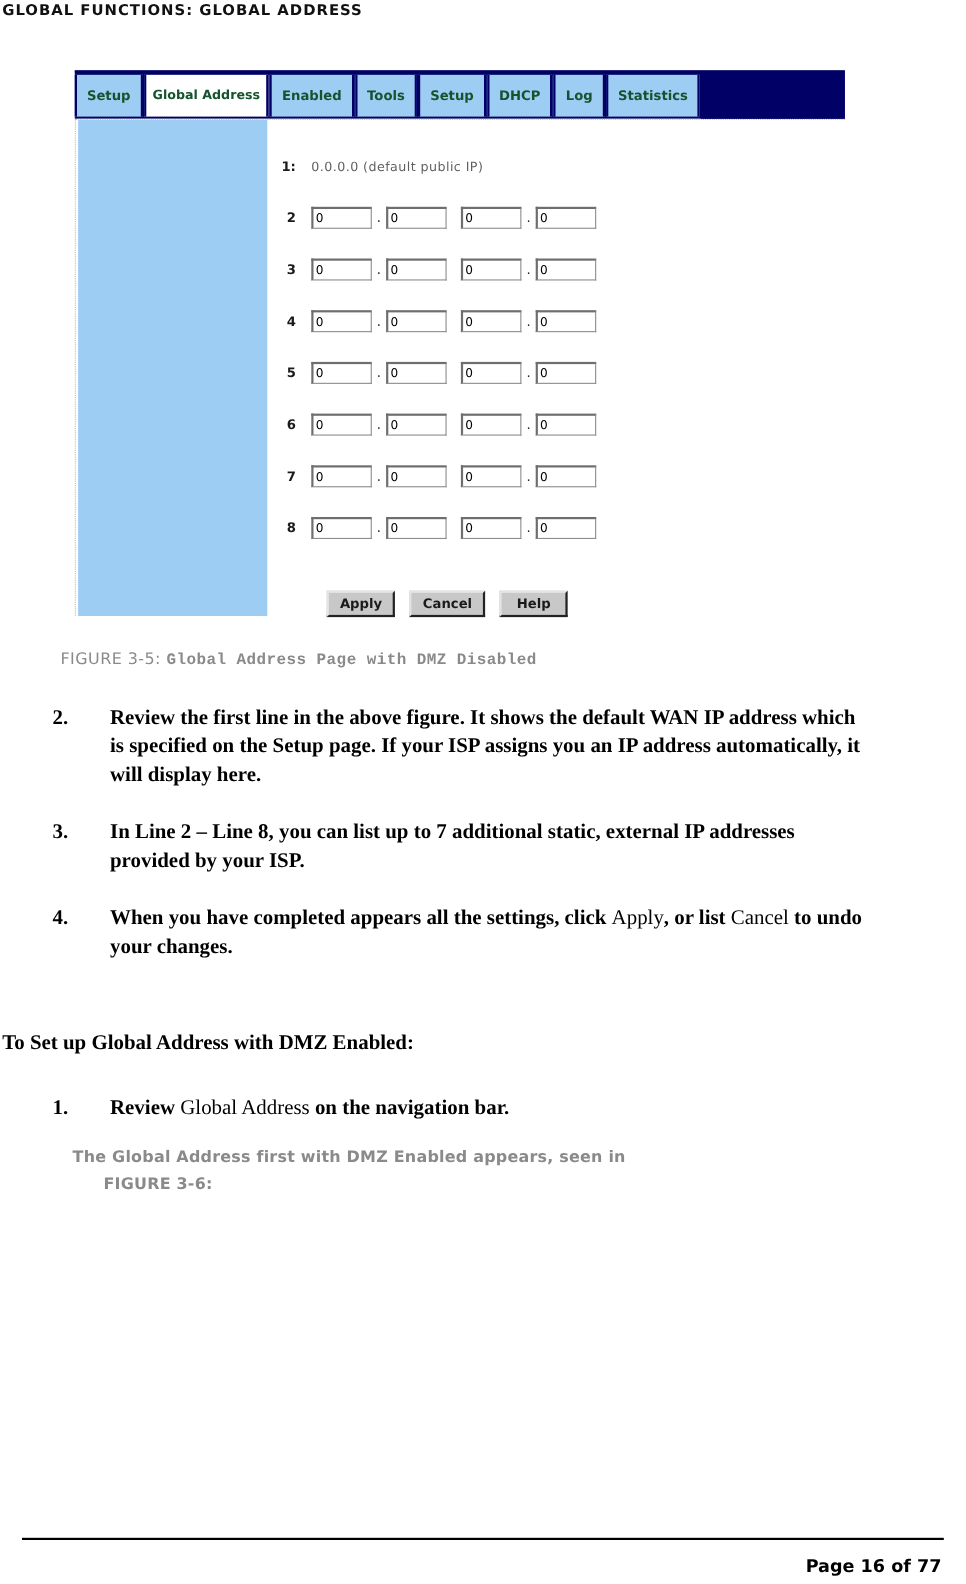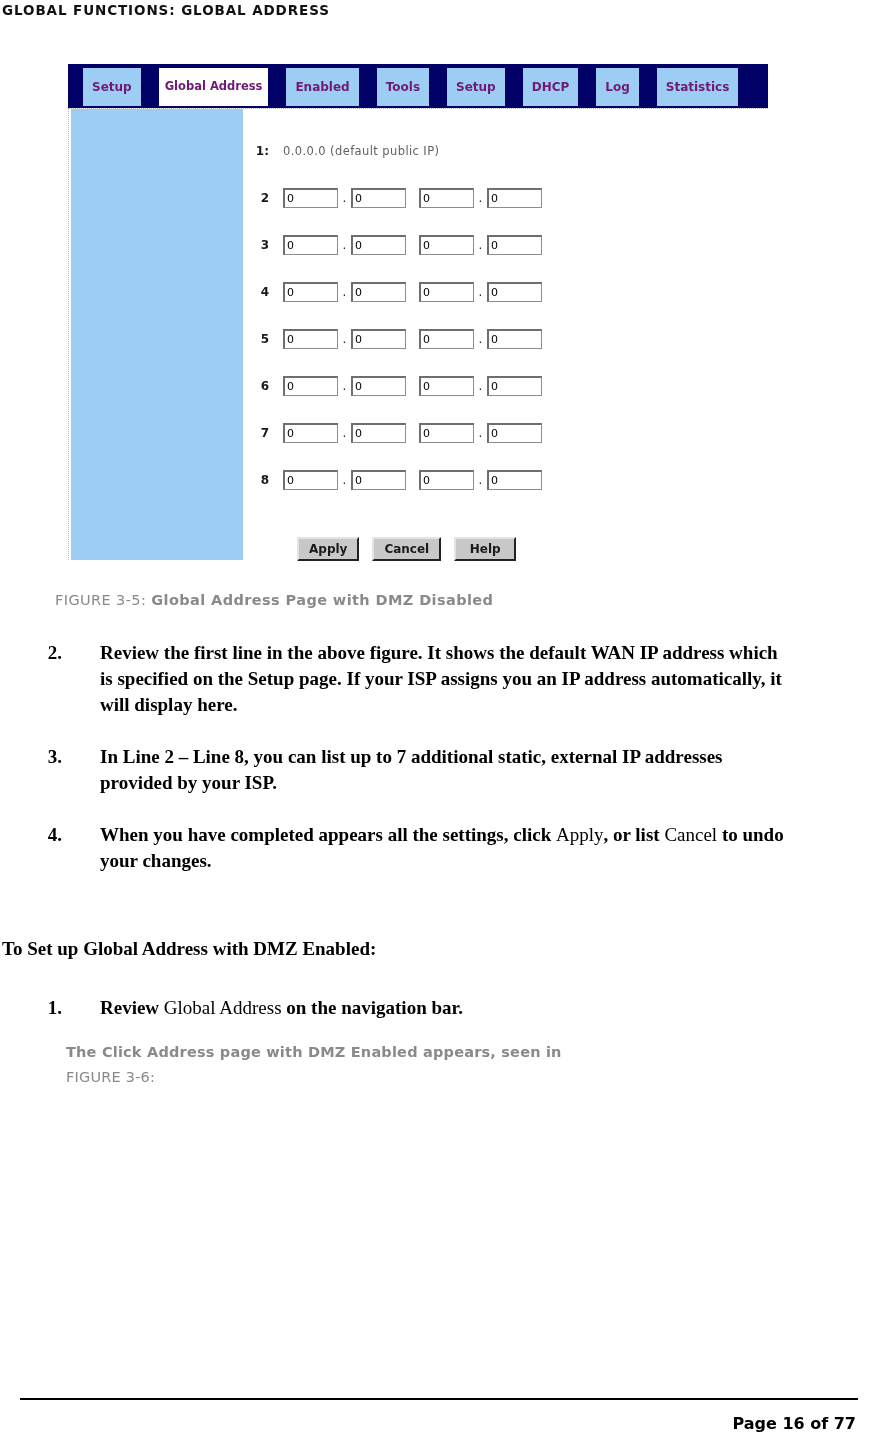--- a/index.html
+++ b/index.html
@@ -51,30 +51,30 @@
     align-items: stretch;
     padding: 0;
     box-sizing: border-box;
     border-top: 2px solid #000066;
   }
   .nav-tab {
     background: #9ecdf4;
     border: 2px solid #000066;
     border-top: 0;
     border-bottom: 0;
-    margin: 2px 1px 2px 13px;
+    margin: 2px 1px 2px 0;
     padding: 0 9px;
     display: flex;
     align-items: center;
     justify-content: center;
     text-align: center;
     font-family: "DejaVu Sans", "Liberation Sans", sans-serif;
     font-size: 12px;
     font-weight: 700;
-    color: #701a75;
+    color: #14532d;
     line-height: 1.05;
     white-space: nowrap;
     box-sizing: border-box;
   }
   .nav-tab.two-line {
     white-space: normal;
     line-height: 1.0;
     font-size: 11.5px;
     padding: 0 6px;
   }
@@ -188,20 +188,21 @@
     left: 55px;
     top: 592px;
     font-family: "DejaVu Sans", "Liberation Sans", sans-serif;
     font-size: 14.5px;
     color: #8a8a8a;
     letter-spacing: 0.4px;
   }
   .figure-caption .cap-title {
     font-weight: 700;
     color: #8a8a8a;
+    font-family: Liberation Mono, monospace;
   }
 
   
   .doc-list {
     position: absolute;
     left: 0;
     top: 640px;
     width: 878px;
   }
   .list-item {
@@ -248,21 +249,21 @@
     left: 66px;
     top: 1040px;
     width: 640px;
     font-family: "DejaVu Sans", "Liberation Sans", sans-serif;
     font-size: 14.5px;
     line-height: 25px;
     color: #8a8a8a;
     letter-spacing: 0.2px;
   }
   .note-block .note-strong { font-weight: 700; }
-  .note-block .note-light { font-weight: 400; }
+  .note-block .note-light { font-weight: 700; margin-left: 28px; }
 
   
   .footer-rule {
     position: absolute;
     left: 20px;
     top: 1398px;
     width: 838px;
     height: 2px;
     background: #000000;
   }
@@ -420,18 +421,18 @@
 <div class="lead-para">To Set up Global Address with DMZ Enabled:</div>
 
 <div class="doc-list-2">
   <div class="list-item">
     <div class="li-num">1.</div>
     <div class="li-body"><span>Review </span><span class="reg">Global Address</span><span> on the navigation bar.</span></div>
   </div>
 </div>
 
 <div class="note-block">
-  <span class="note-strong">The Click Address page with DMZ Enabled appears, seen in</span><br>
+  <span class="note-strong">The Global Address first with DMZ Enabled appears, seen in</span><br>
   <span class="note-light">FIGURE 3-6:</span>
 </div>
 
 <div class="footer-rule"></div>
 <div class="footer-text">Page 16 of 77</div>
 
 </body></html>

